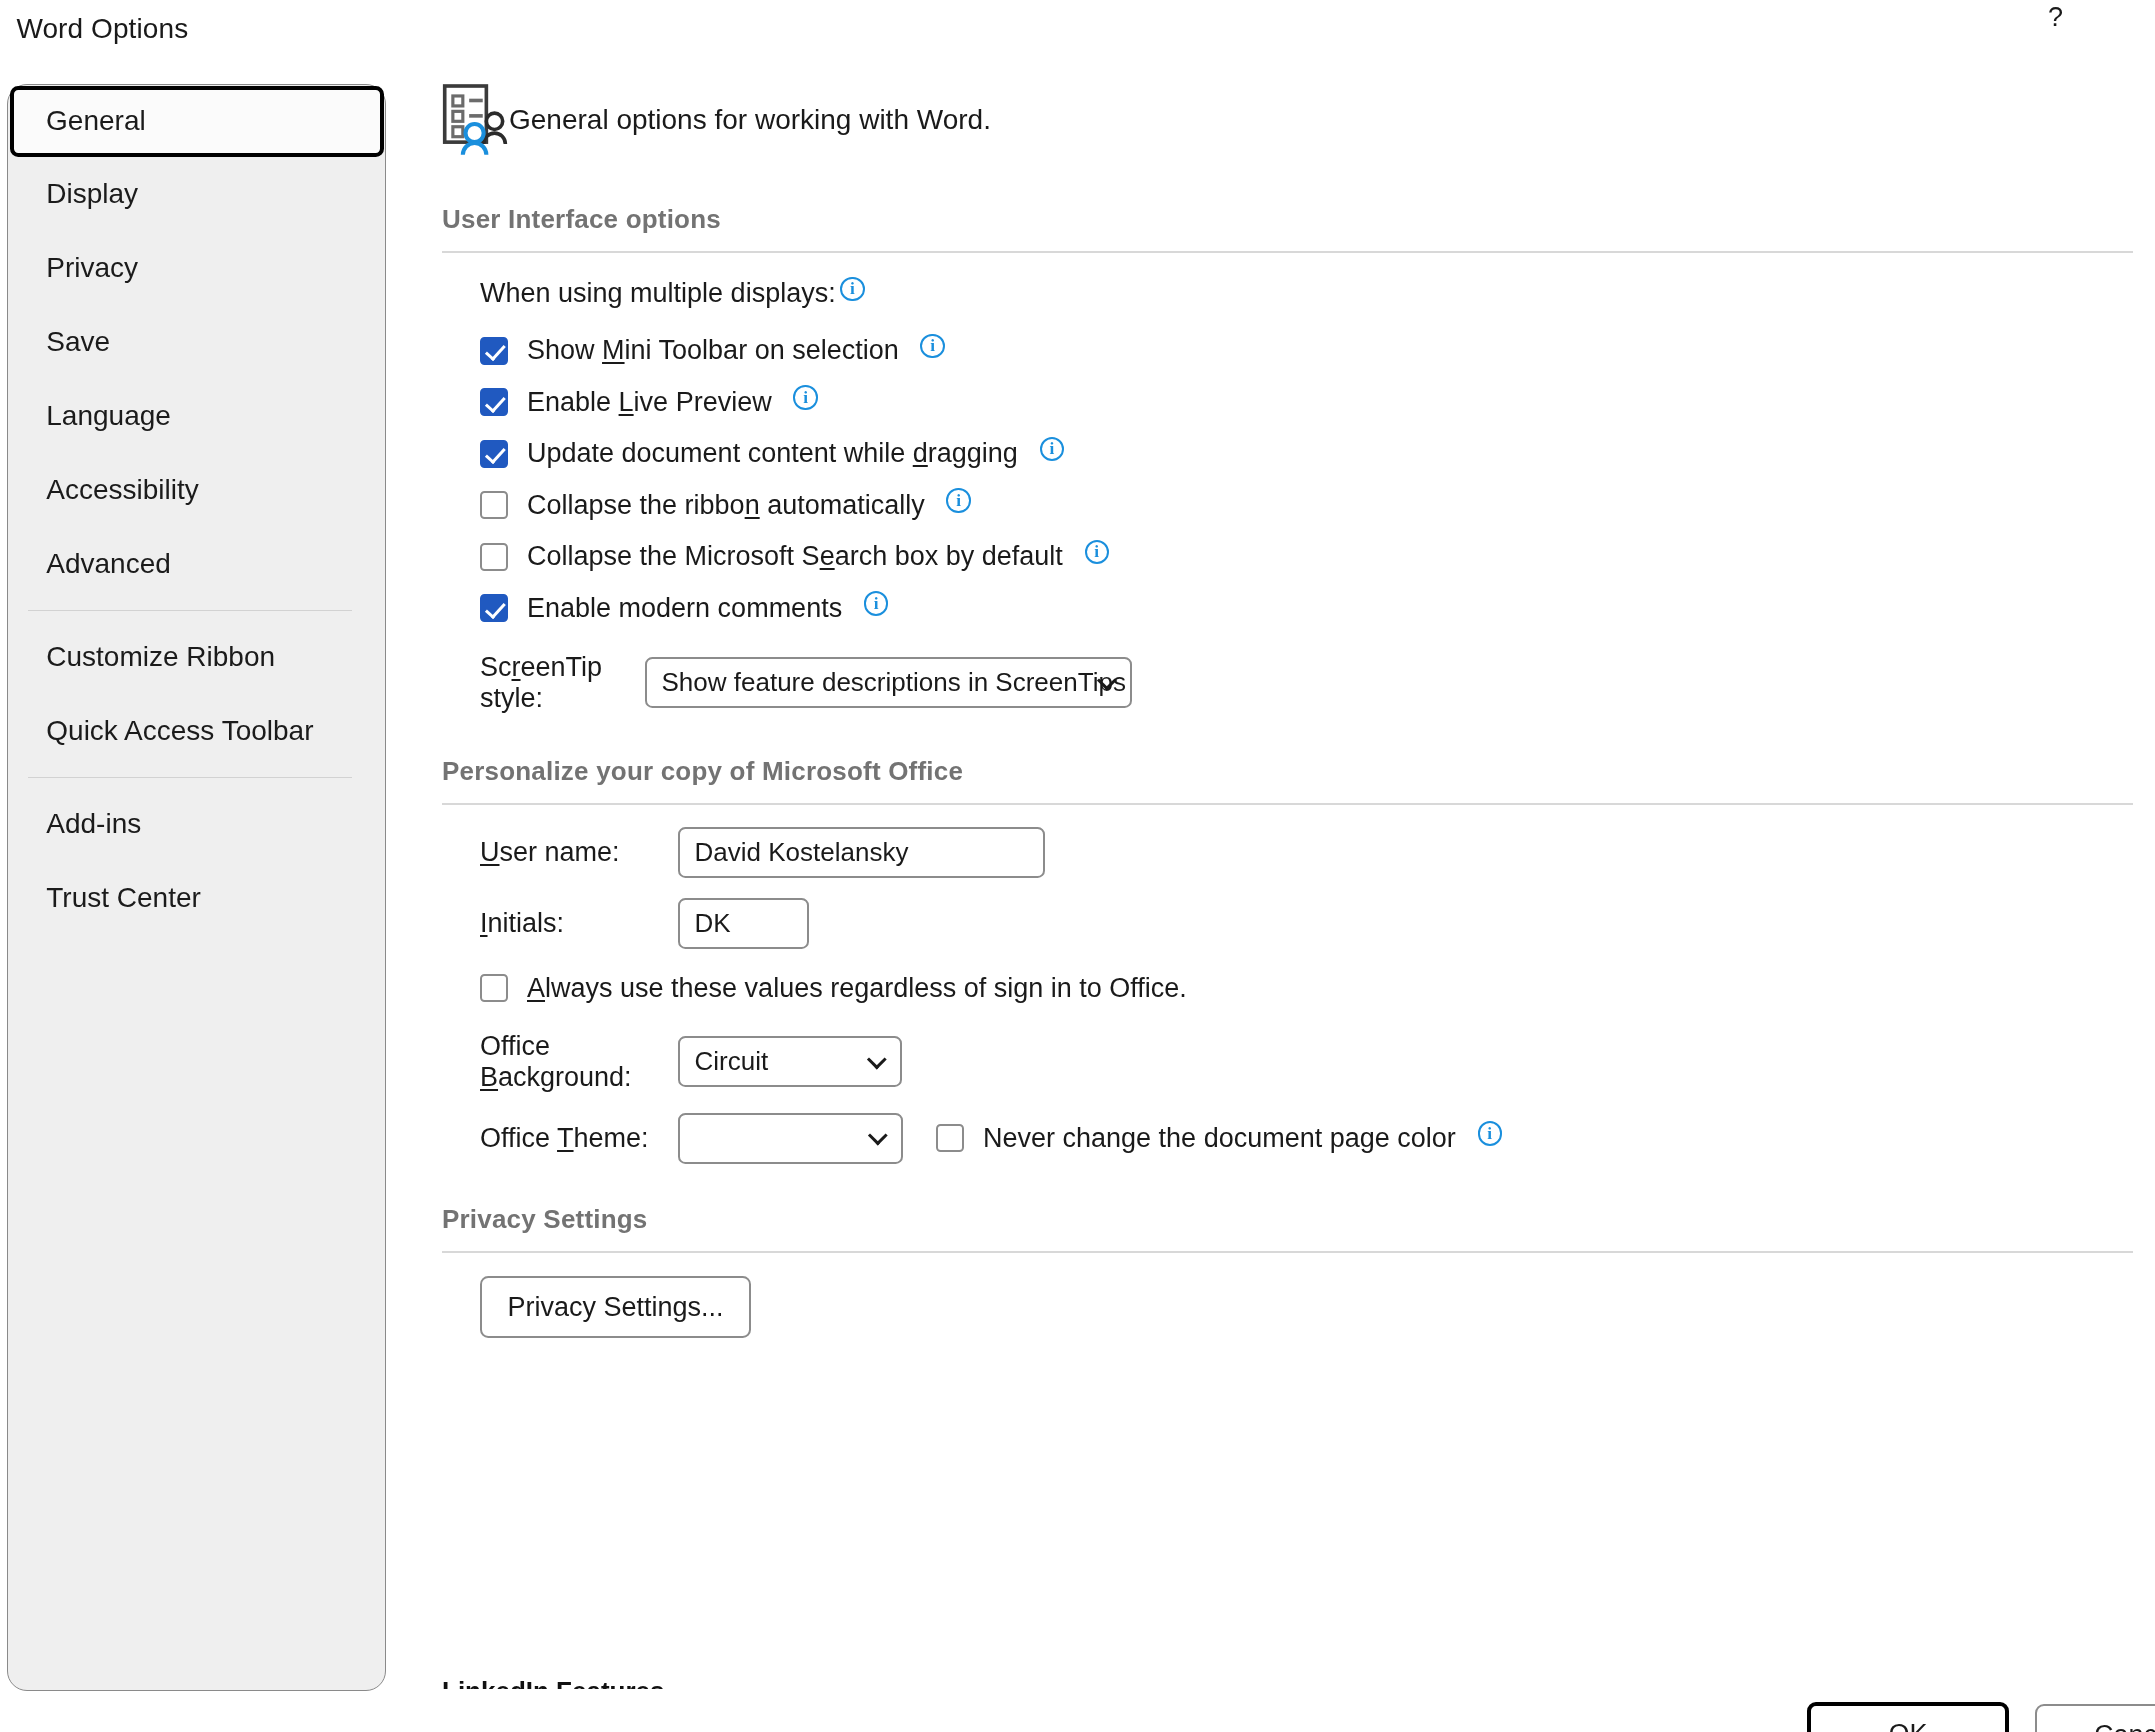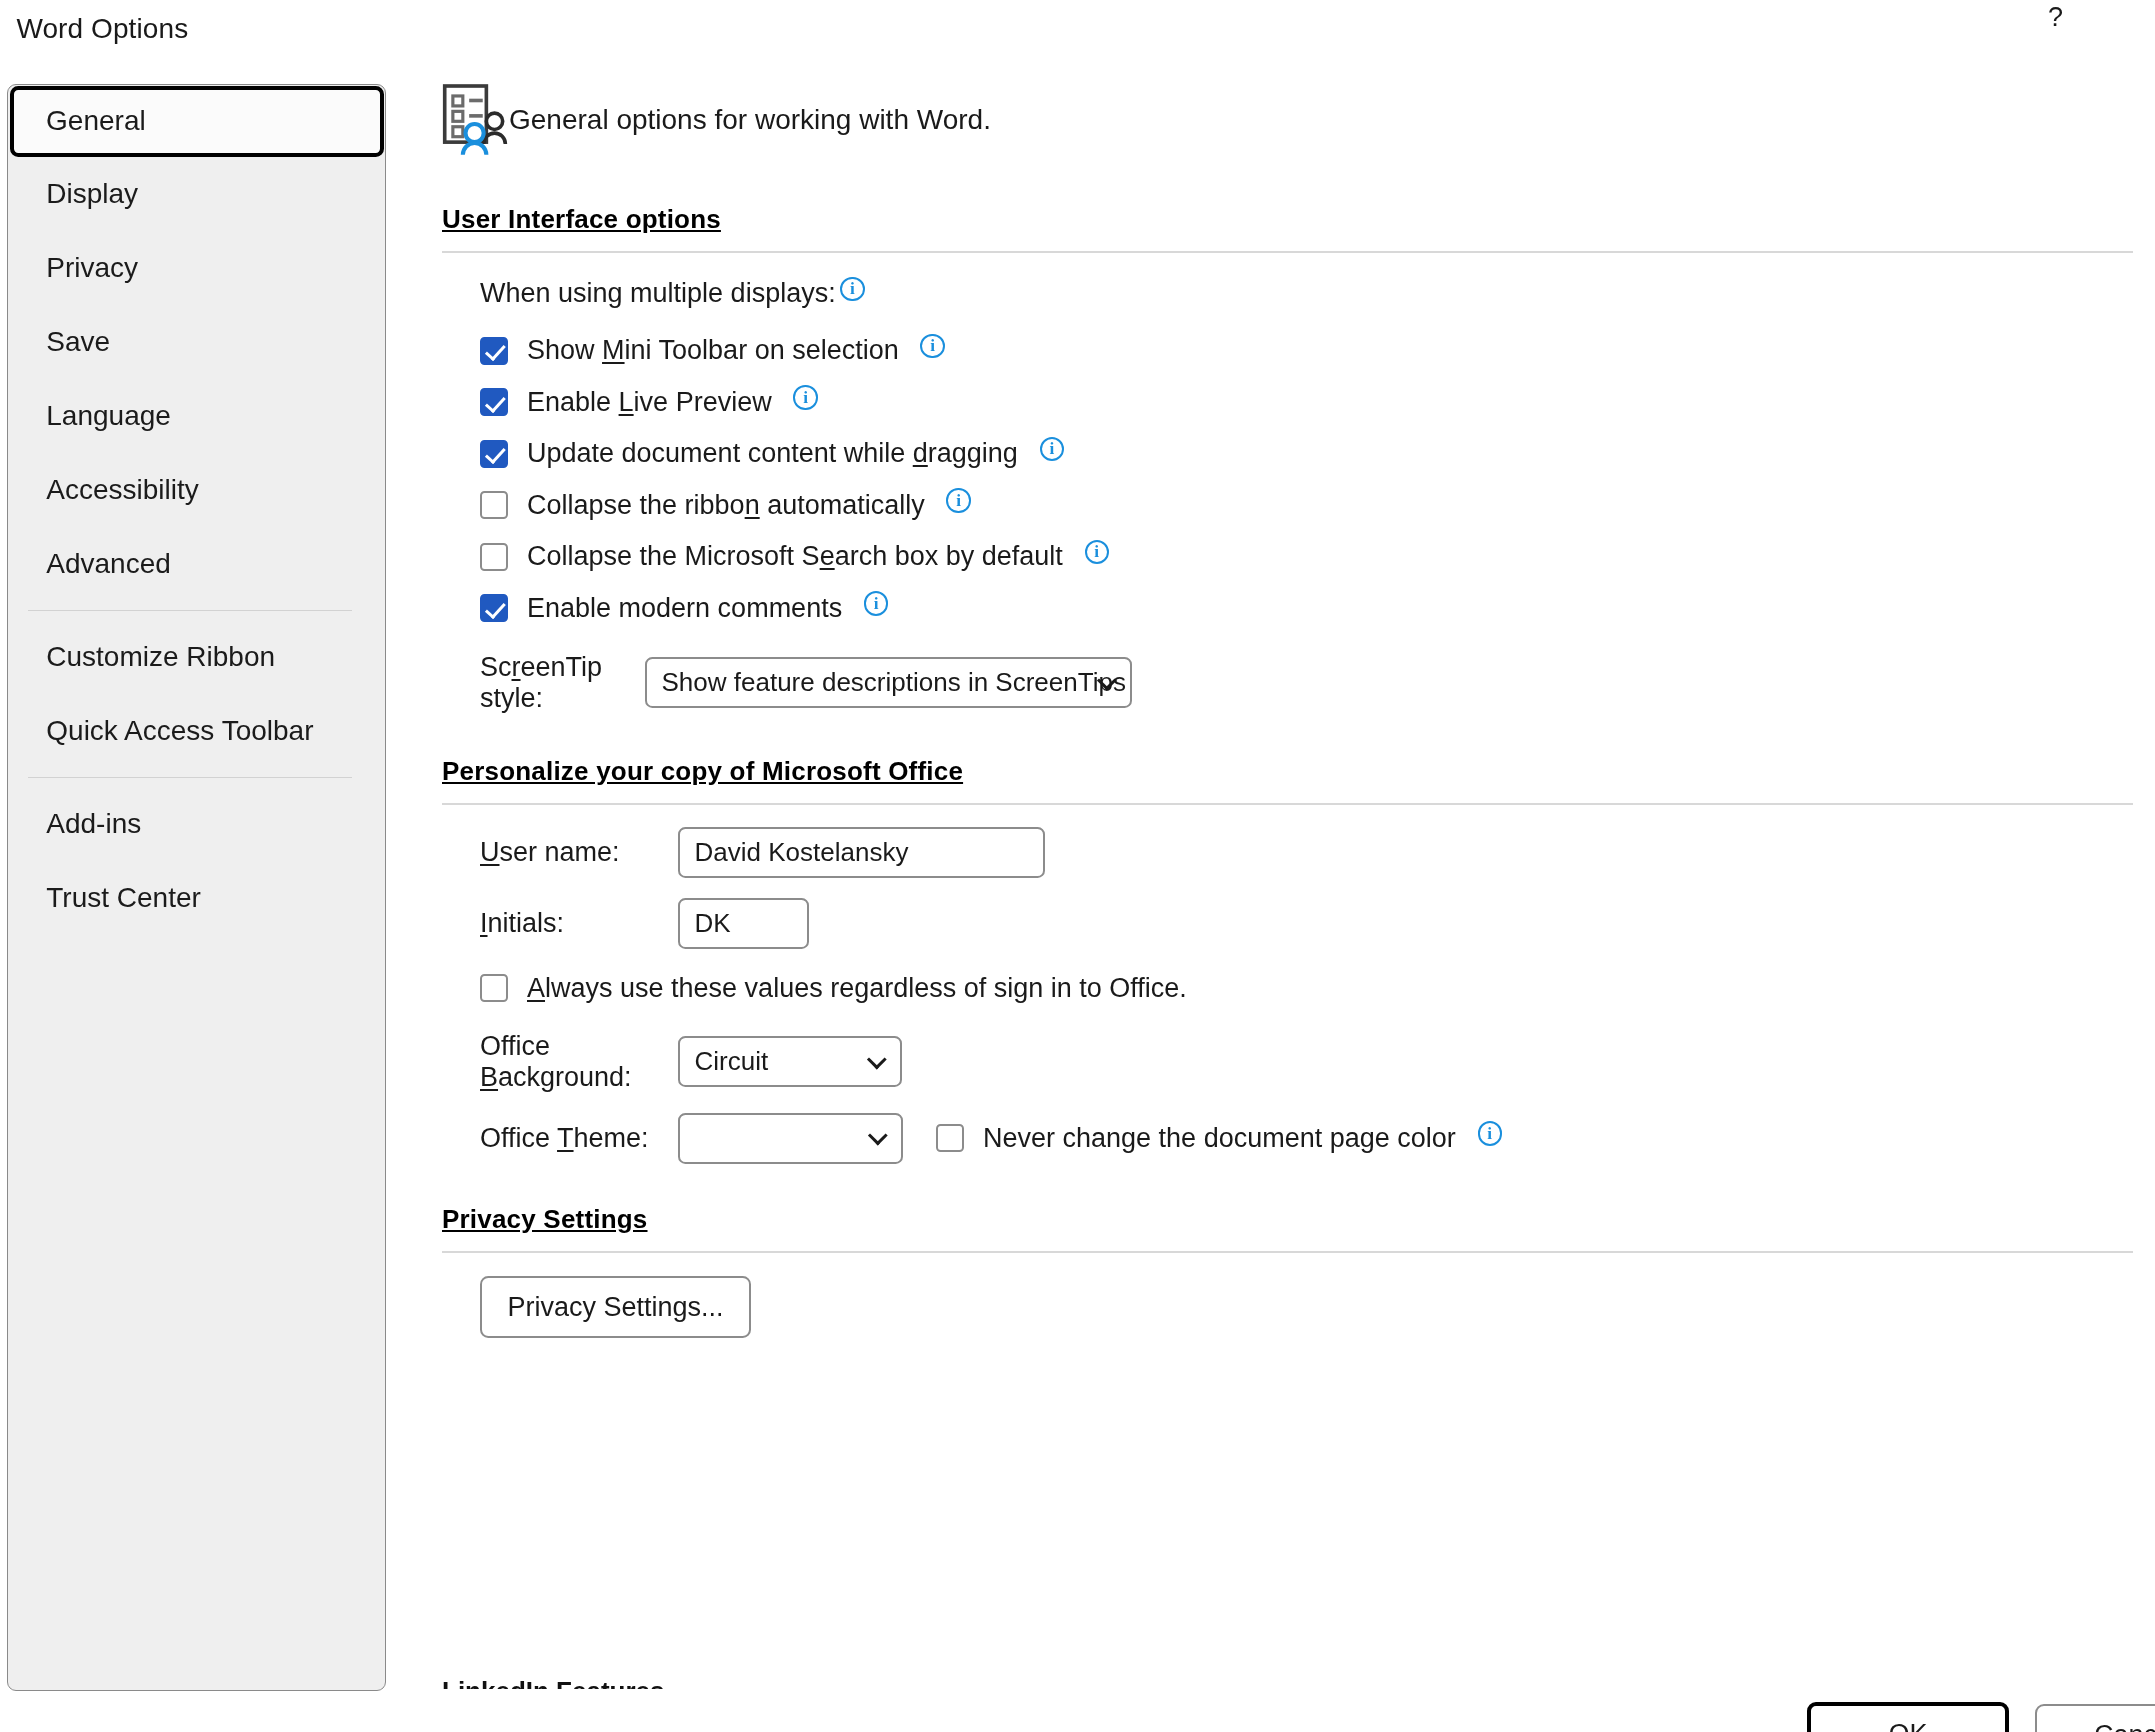--- a/index.html
+++ b/index.html
@@ -36,21 +36,21 @@
     cursor: pointer;
   }
 
   
   .sidebar {
     position: absolute;
     left: 7.3px; top: 84px;
     width: 379px; height: 1607px;
     background: #efefef;
     border: 1.8px solid #8a8a8a;
-    border-radius: 9px;
+    border-radius: 20px;
     padding-top: 3.6px;
   }
   .nav-item {
     position: relative;
     height: 74px;
     line-height: 74px;
     padding-left: 38px;
     font-size: 28px;
     color: #1b1b1b;
     cursor: pointer;
@@ -82,23 +82,22 @@
     display: flex;
     align-items: center;
     margin-bottom: 49px;
   }
   .hdr-icon { width: 67px; height: 71px; flex: none; }
   .hdr-text { font-size: 28px; color: #1a1a1a; }
 
   .section-head {
     font-size: 26px;
     font-weight: bold;
-    color: #000000;
+    color: #737373;
     letter-spacing: 0.2px;
-    text-decoration: underline;
   }
   .rule {
     height: 1.8px;
     background: #d8d8d8;
     margin-top: 16.4px;
     width: 1691px;
   }
 
   .indent { padding-left: 38px; }
 

